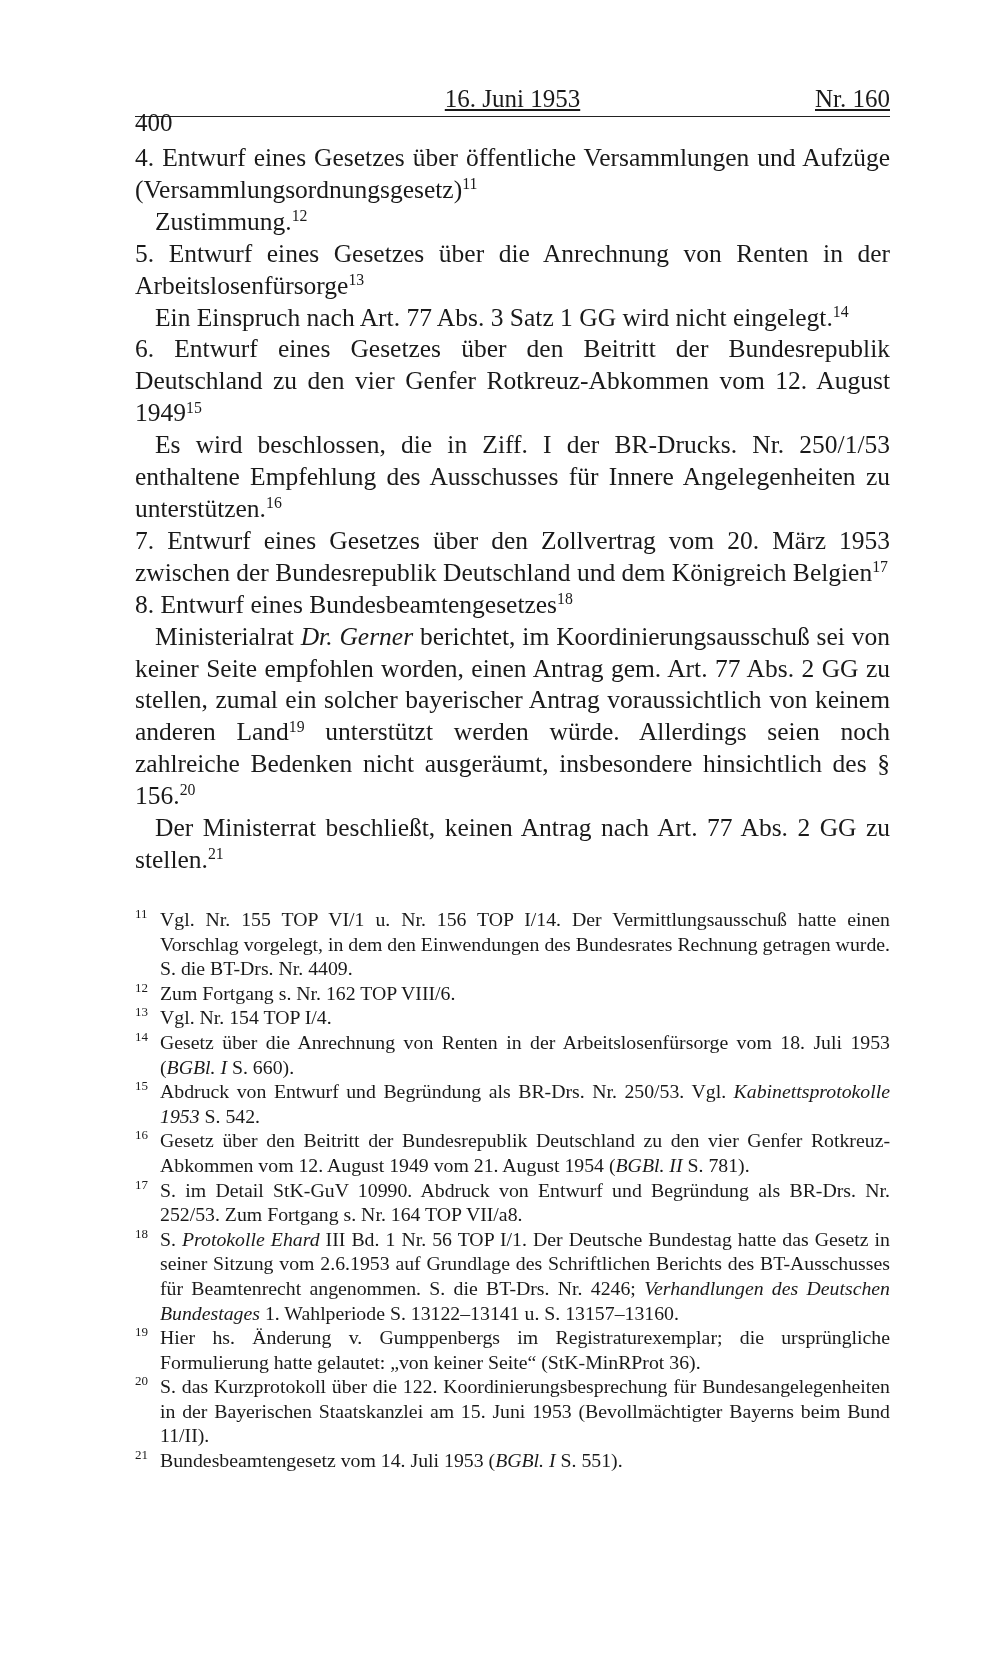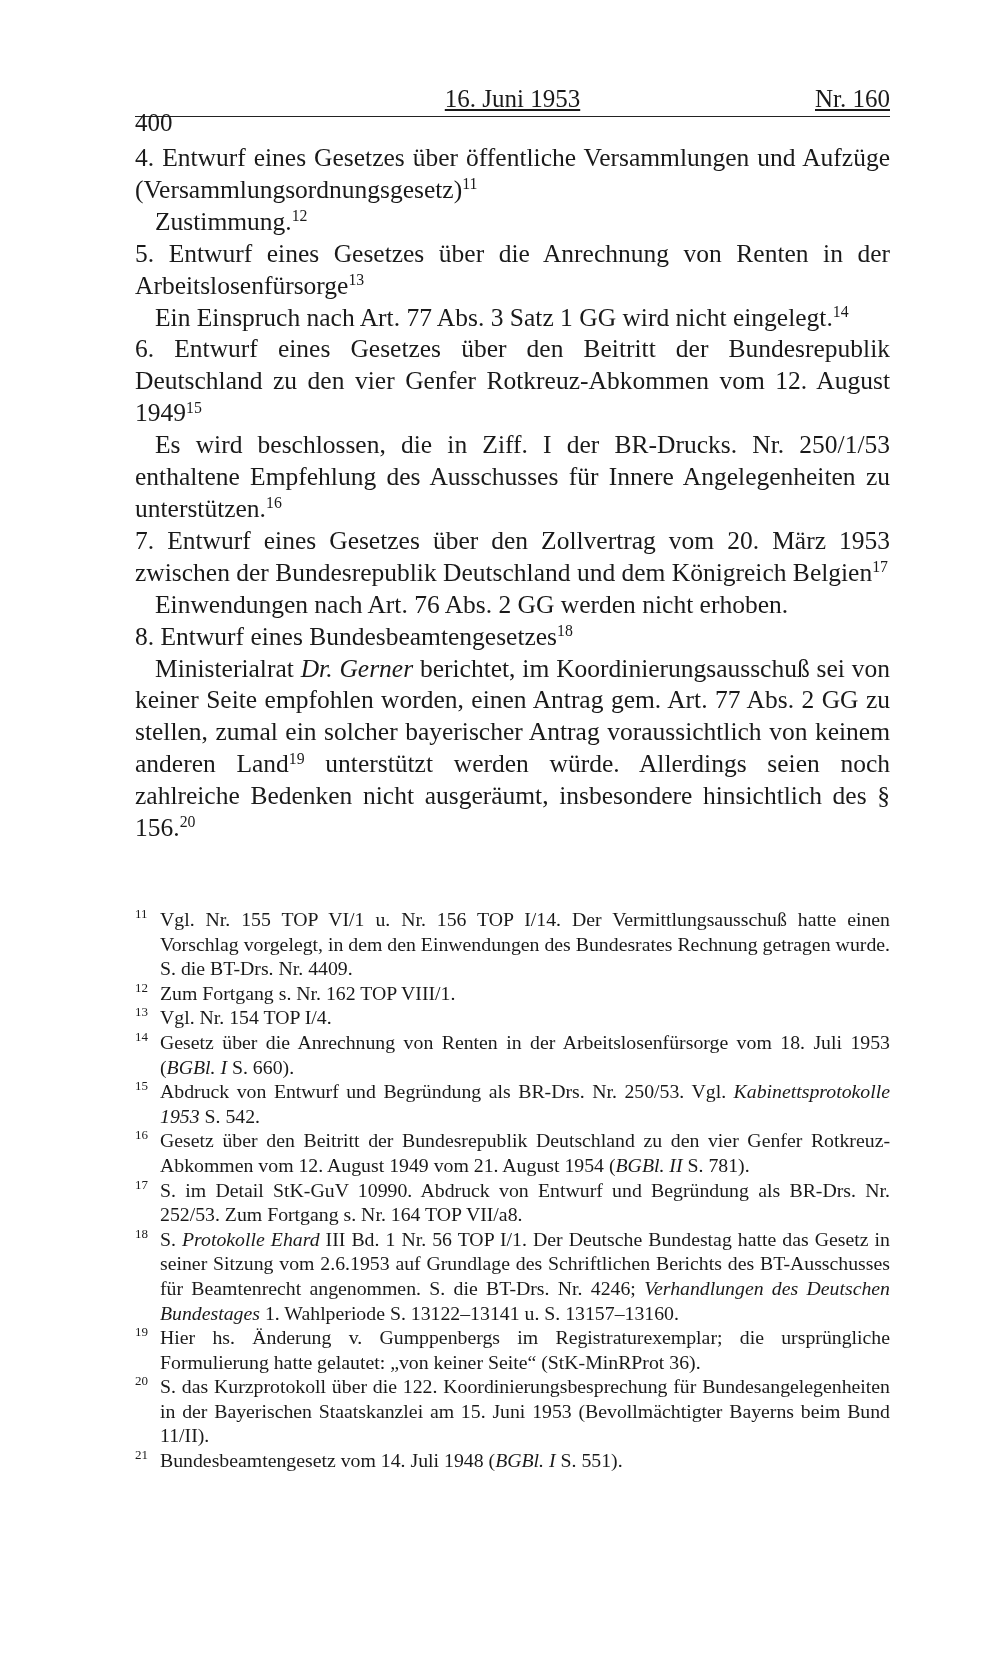--- a/index.html
+++ b/index.html
@@ -32,31 +32,31 @@
   </div>
 
   <div class="body">
     <p><span>4. Entwurf eines Gesetzes über öffentliche Versammlungen und Aufzüge (Versammlungsordnungsgesetz)</span><sup>11</sup></p>
     <p class="ind"><span>Zustimmung.</span><sup>12</sup></p>
     <p><span>5. Entwurf eines Gesetzes über die Anrechnung von Renten in der Arbeitslosenfürsorge</span><sup>13</sup></p>
     <p class="ind"><span>Ein Einspruch nach Art. 77 Abs. 3 Satz 1 GG wird nicht eingelegt.</span><sup>14</sup></p>
     <p><span>6. Entwurf eines Gesetzes über den Beitritt der Bundesrepublik Deutschland zu den vier Genfer Rotkreuz-Abkommen vom 12. August 1949</span><sup>15</sup></p>
     <p class="ind"><span>Es wird beschlossen, die in Ziff. I der BR-Drucks. Nr. 250/1/53 enthaltene Empfehlung des Ausschusses für Innere Angelegenheiten zu unterstützen.</span><sup>16</sup></p>
     <p><span>7. Entwurf eines Gesetzes über den Zollvertrag vom 20. März 1953 zwischen der Bundesrepublik Deutschland und dem Königreich Belgien</span><sup>17</sup></p>
-    <p class="ind"><span>Einwendungen nach Art. 76 Abs. 2 GG werden nicht erhoben.</span></p>
     <p><span>8. Entwurf eines Bundesbeamtengesetzes</span><sup>18</sup></p>
     <p class="ind"><span>Ministerialrat </span><i>Dr. Gerner</i><span> berichtet, im Koordinierungsausschuß sei von keiner Seite empfohlen worden, einen Antrag gem. Art. 77 Abs. 2 GG zu stellen, zumal ein solcher bayerischer Antrag voraussichtlich von keinem anderen Land</span><sup>19</sup><span> unterstützt werden würde. Allerdings seien noch zahlreiche Bedenken nicht ausgeräumt, insbesondere hinsichtlich des § 156.</span><sup>20</sup></p>
+    <p class="ind"><span>Der Ministerrat beschließt, keinen Antrag nach Art. 77 Abs. 2 GG zu stellen.</span><sup>21</sup></p>
   </div>
 
   <div class="notes" id="footnotes">
       <p class="note"><span class="num">11</span><span>Vgl. Nr. 155 TOP VI/1 u. Nr. 156 TOP I/14. Der Vermittlungsausschuß hatte einen Vorschlag vorgelegt, in dem den Einwendungen des Bundesrates Rechnung getragen wurde. S. die BT-Drs. Nr. 4409.</span></p>
-      <p class="note"><span class="num">12</span><span>Zum Fortgang s. Nr. 162 TOP VIII/1.</span></p>
+      <p class="note"><span class="num">12</span><span>Zum Fortgang s. Nr. 162 TOP VIII/6.</span></p>
       <p class="note"><span class="num">13</span><span>Vgl. Nr. 154 TOP I/4.</span></p>
       <p class="note"><span class="num">14</span><span>Gesetz über die Anrechnung von Renten in der Arbeitslosenfürsorge vom 18. Juli 1953 (</span><i>BGBl. I</i><span> S. 660).</span></p>
       <p class="note"><span class="num">15</span><span>Abdruck von Entwurf und Begründung als BR-Drs. Nr. 250/53. Vgl. </span><i>Kabinettsprotokolle 1953</i><span> S. 542.</span></p>
       <p class="note"><span class="num">16</span><span>Gesetz über den Beitritt der Bundesrepublik Deutschland zu den vier Genfer Rotkreuz-Abkommen vom 12. August 1949 vom 21. August 1954 (</span><i>BGBl. II</i><span> S. 781).</span></p>
       <p class="note"><span class="num">17</span><span>S. im Detail StK-GuV 10990. Abdruck von Entwurf und Begründung als BR-Drs. Nr. 252/53. Zum Fortgang s. Nr. 164 TOP VII/a8.</span></p>
       <p class="note"><span class="num">18</span><span>S. </span><i>Protokolle Ehard</i><span> III Bd. 1 Nr. 56 TOP I/1. Der Deutsche Bundestag hatte das Gesetz in seiner Sitzung vom 2.6.1953 auf Grundlage des Schriftlichen Berichts des BT-Ausschusses für Beamtenrecht angenommen. S. die BT-Drs. Nr. 4246; </span><i>Verhandlungen des Deutschen Bundestages</i><span> 1. Wahlperiode S. 13122–13141 u. S. 13157–13160.</span></p>
       <p class="note"><span class="num">19</span><span>Hier hs. Änderung v. Gumppenbergs im Registraturexemplar; die ursprüngliche Formulierung hatte gelautet: „von keiner Seite“ (StK-MinRProt 36).</span></p>
       <p class="note"><span class="num">20</span><span>S. das Kurzprotokoll über die 122. Koordinierungsbesprechung für Bundesangelegenheiten in der Bayerischen Staatskanzlei am 15. Juni 1953 (Bevollmächtigter Bayerns beim Bund 11/II).</span></p>
-      <p class="note"><span class="num">21</span><span>Bundesbeamtengesetz vom 14. Juli 1948 (</span><i>BGBl. I</i><span> S. 551).</span></p>
+      <p class="note"><span class="num">21</span><span>Bundesbeamtengesetz vom 14. Juli 1953 (</span><i>BGBl. I</i><span> S. 551).</span></p>
     </div>
 </div>
 
 </body></html>

